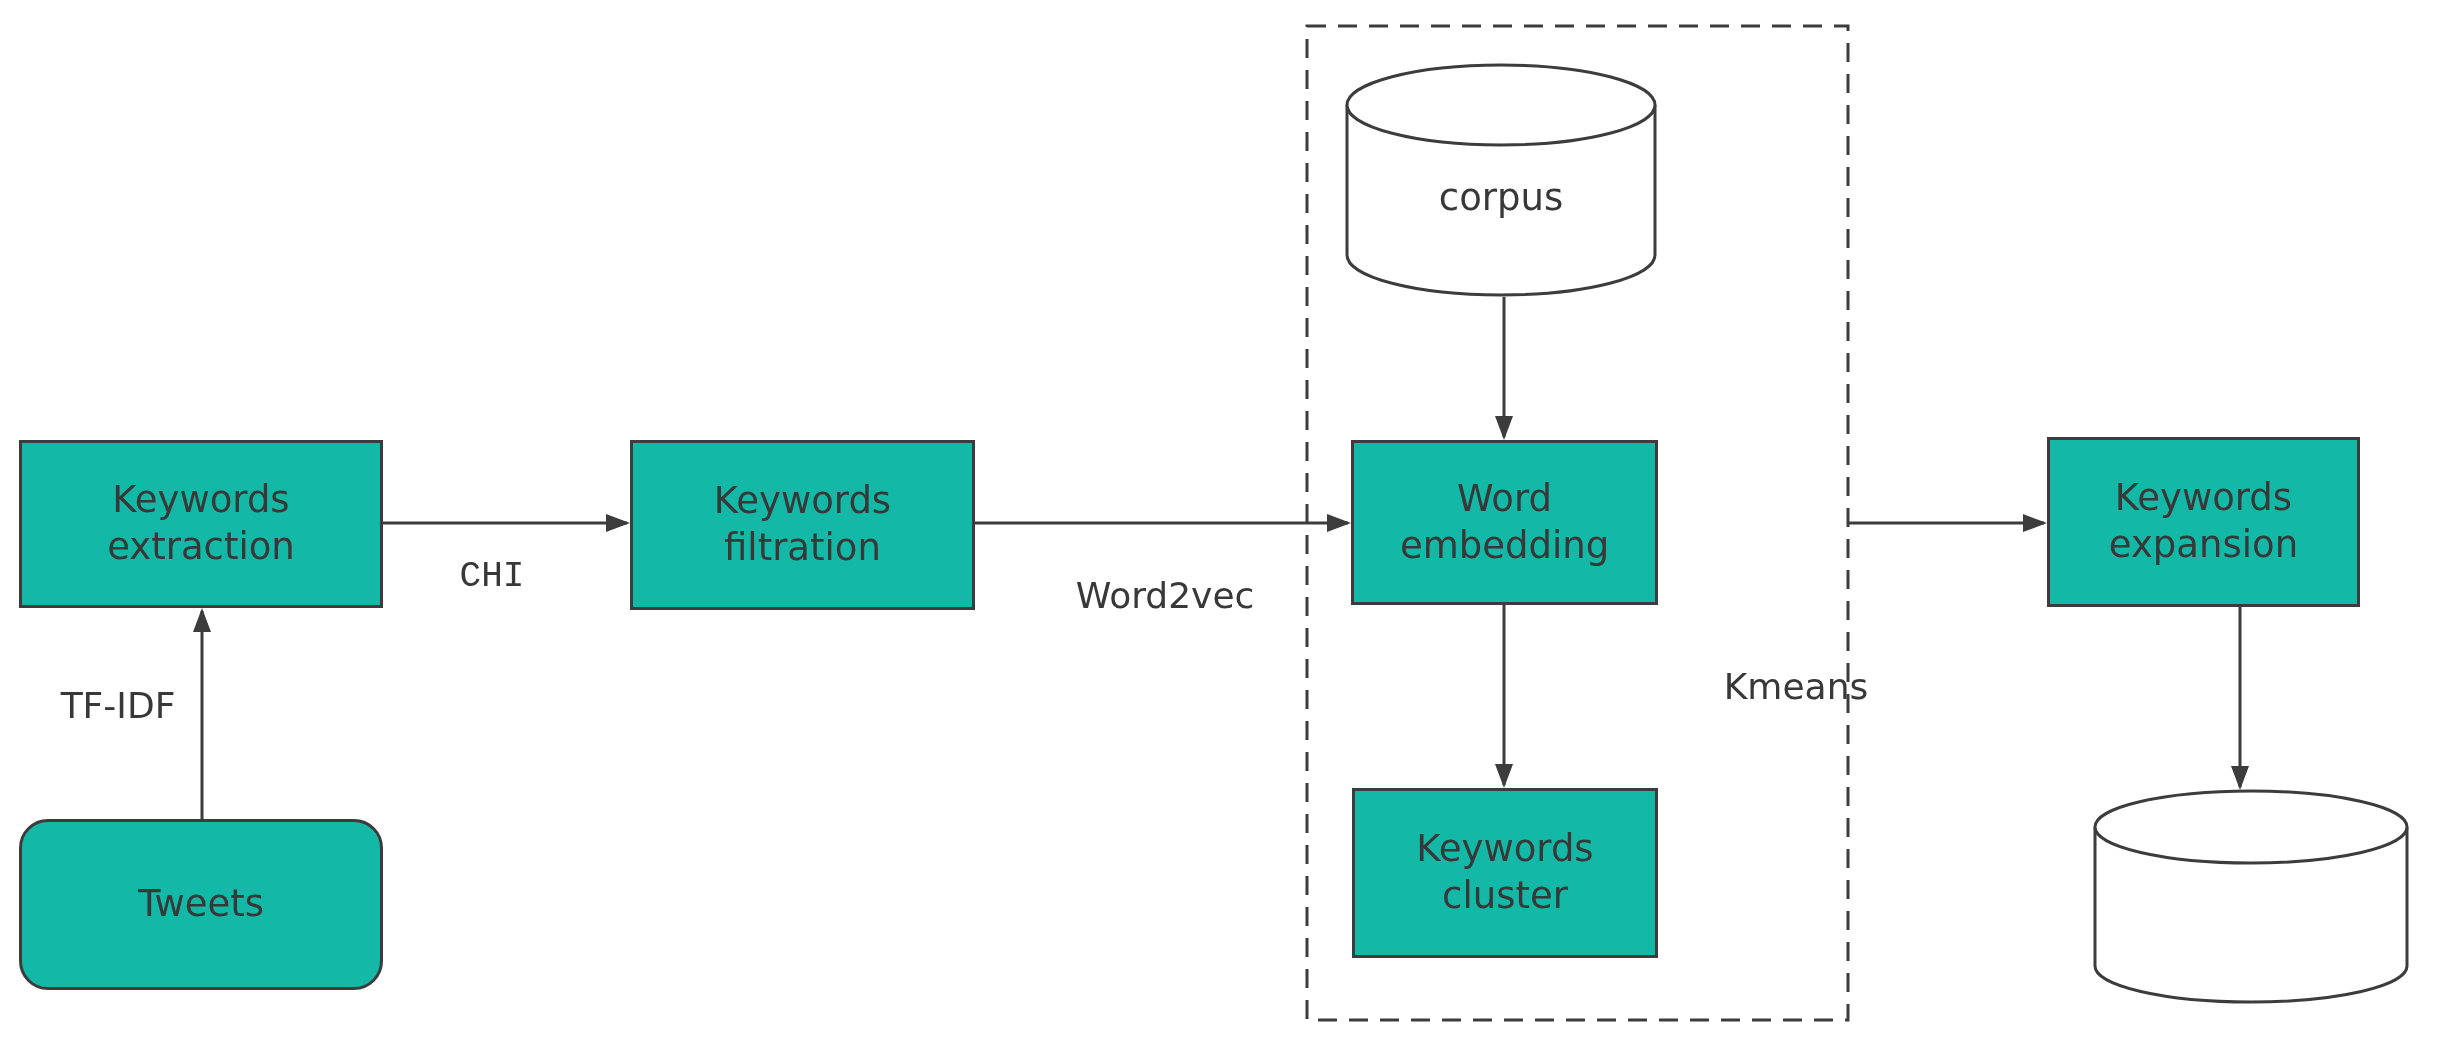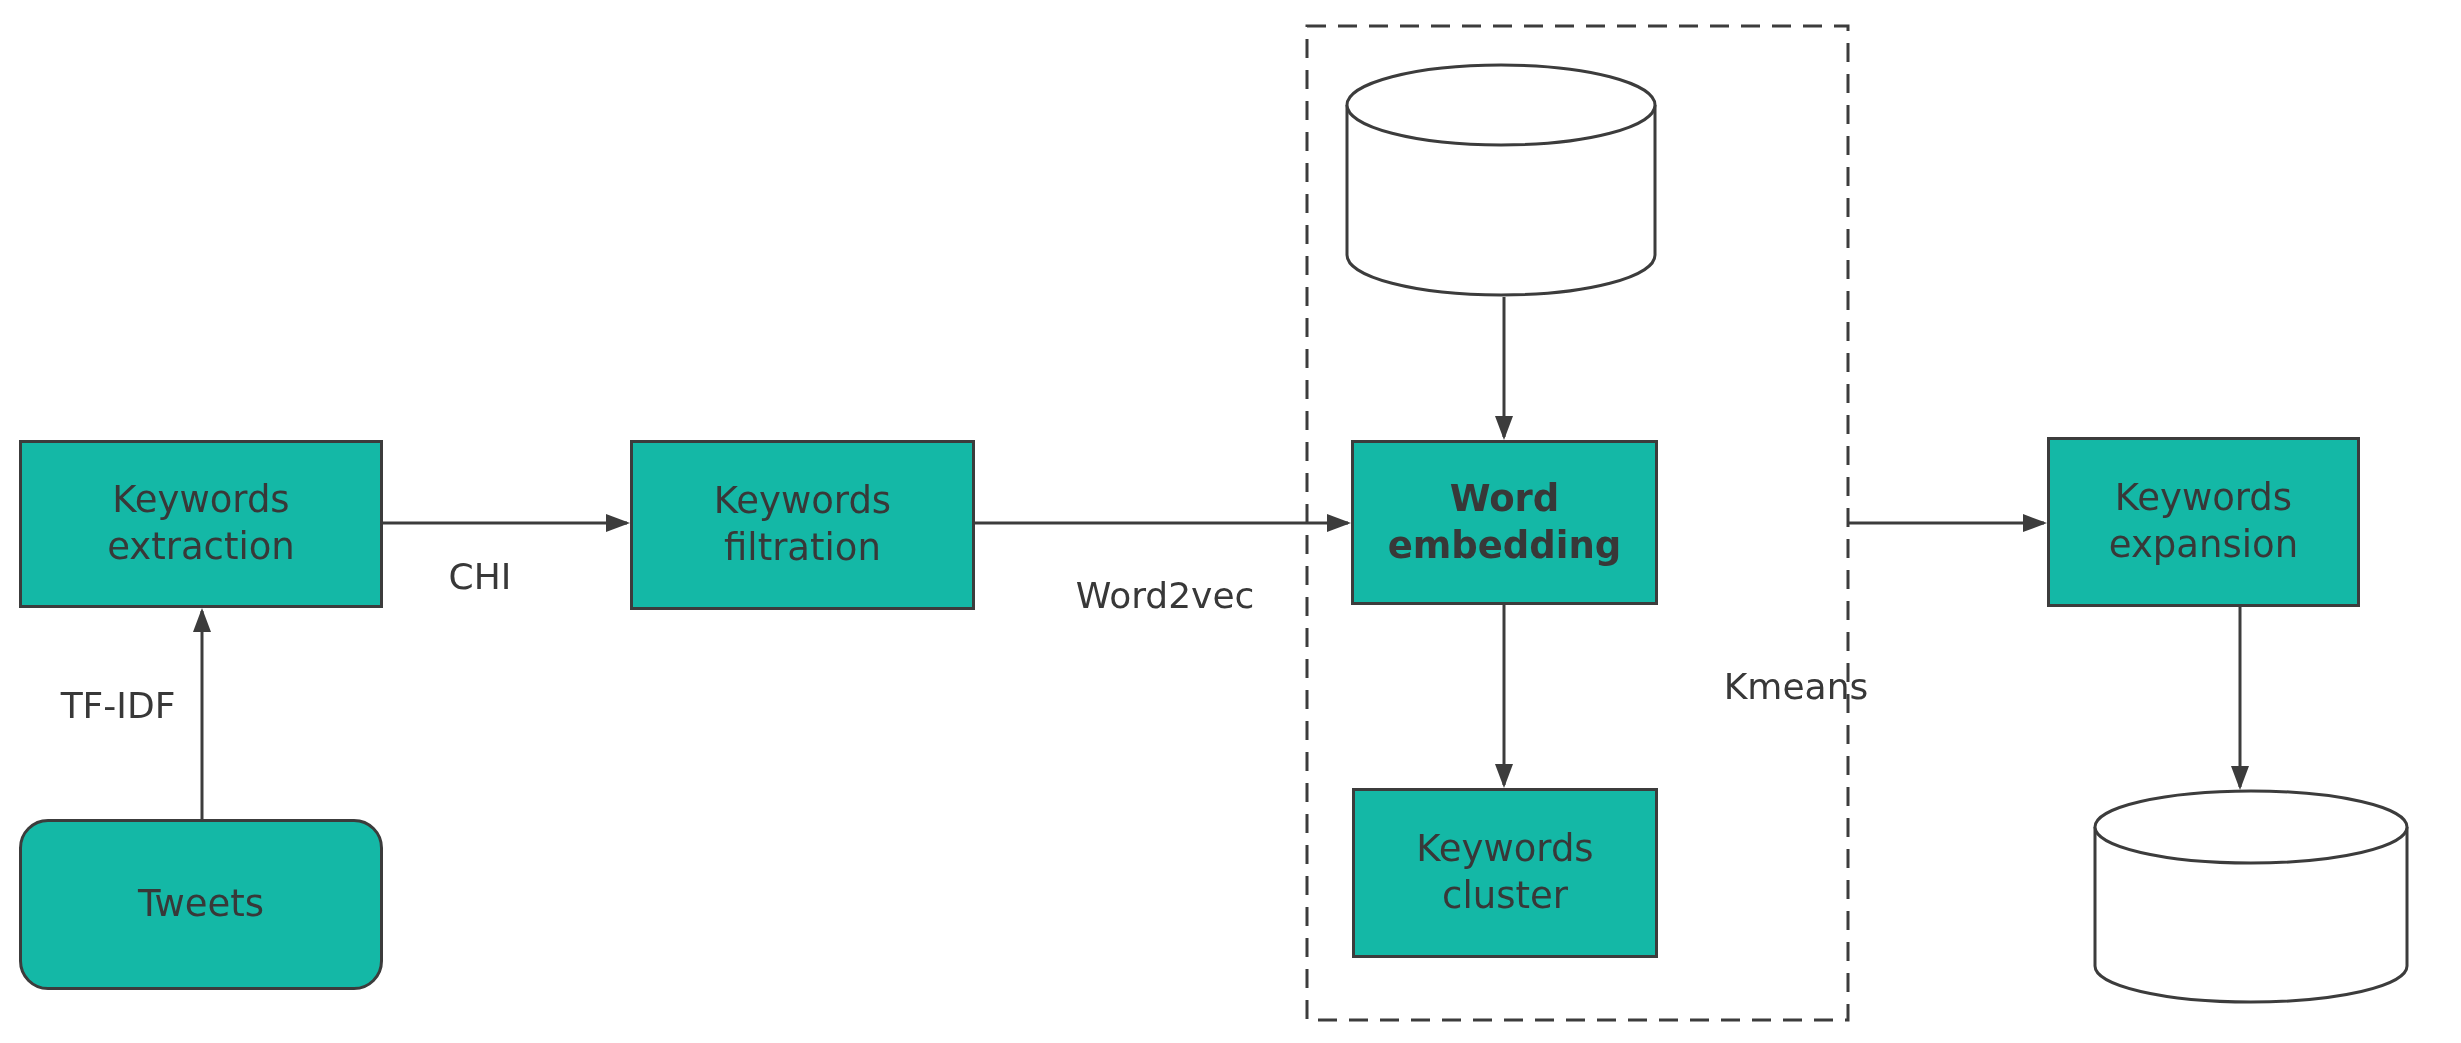--- a/index.html
+++ b/index.html
@@ -41,27 +41,27 @@
     position:absolute;
     text-align:center;
     color:var(--text);
     font-size:36px;
     white-space:pre;
   }
   
   #node-extraction{left:19px;top:440px;width:364px;height:168px;}
   #node-tweets{left:19px;top:819px;width:364px;height:171px;border-radius:29px;}
   #node-filtration{left:630px;top:440px;width:345px;height:170px;}
-  #node-embedding{left:1351px;top:440px;width:307px;height:165px;font-weight:bold;}
+  #node-embedding{left:1351px;top:440px;width:307px;height:165px;}
   #node-cluster{left:1352px;top:788px;width:306px;height:170px;}
   #node-expansion{left:2047px;top:437px;width:313px;height:170px;}
   #label-corpus{left:1345px;top:63px;width:312px;height:234px;padding-top:36px;}
   #label-lexicon{left:2093px;top:790px;width:317px;height:213px;padding-top:26px;}
   #edge-tfidf{left:18px;top:685px;width:200px;}
-  #edge-chi{left:380px;top:556px;width:200px;}
+  #edge-chi{left:392px;top:556px;width:200px;font-family:Liberation Mono, monospace;}
   #edge-word2vec{left:1035px;top:552px;width:260px;margin-top:23px;}
   #edge-kmeans{left:1676px;top:666px;width:240px;}
 </style>
 </head>
 <body>
 
 <div class="canvas">
 
   <svg class="connectors" width="2461" height="1043" viewBox="0 0 2461 1043">
     <defs>
@@ -101,20 +101,21 @@
 
   <div class="node rect-node" id="node-embedding">Word
 embedding</div>
 
   <div class="node rect-node" id="node-cluster">Keywords
 cluster</div>
 
   <div class="node rect-node" id="node-expansion">Keywords
 expansion</div>
 
+  <div class="node" id="label-corpus">corpus</div>
 
 
   <div class="edge-label" id="edge-tfidf">TF-IDF</div>
 
   <div class="edge-label" id="edge-chi">CHI</div>
 
   <div class="edge-label" id="edge-word2vec">Word2vec</div>
 
   <div class="edge-label" id="edge-kmeans">Kmeans</div>
 

